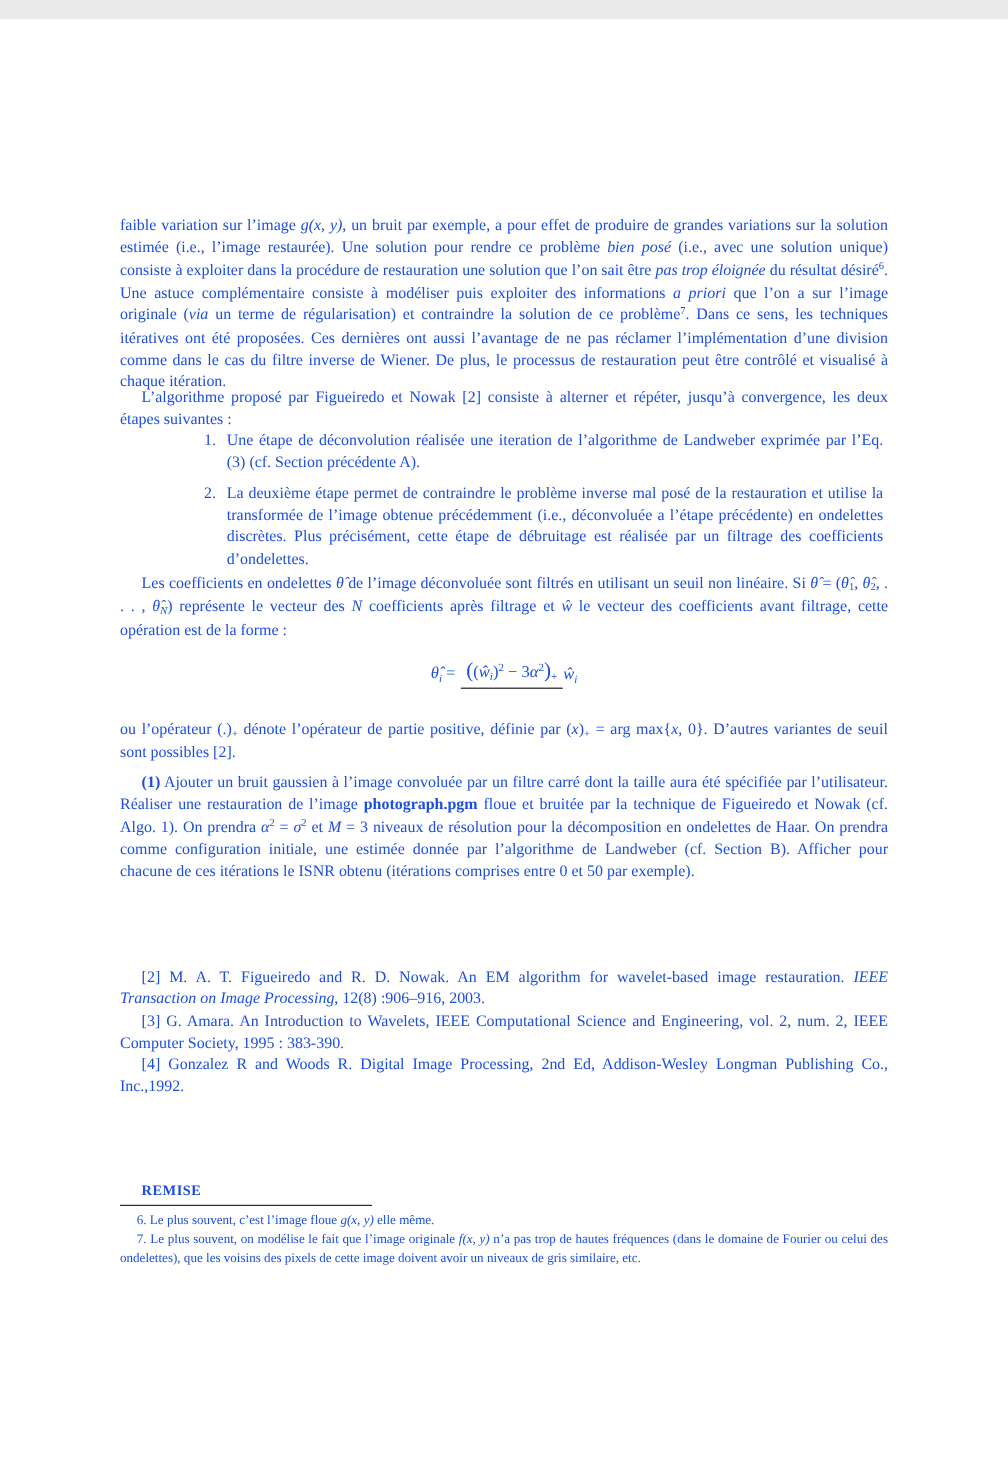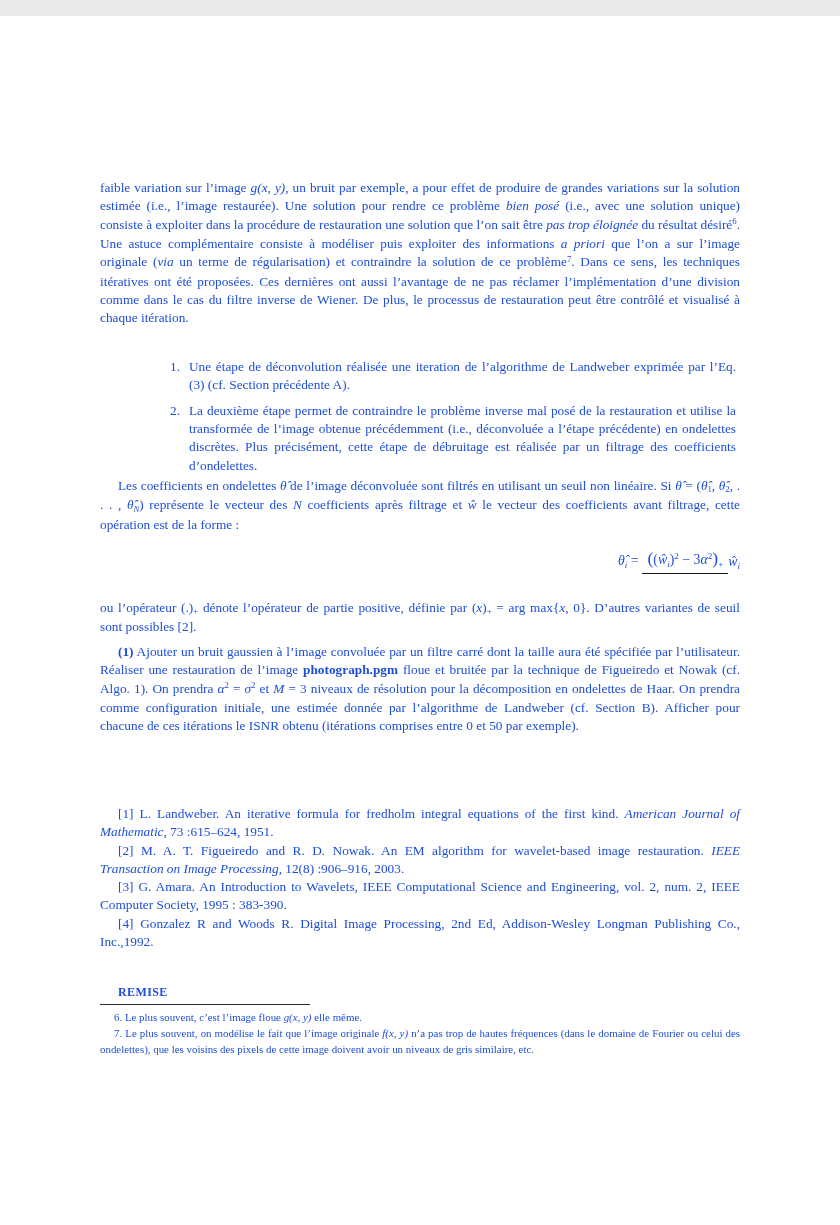--- a/index.html
+++ b/index.html
@@ -22,21 +22,21 @@
 
   
   .enum { position:absolute; left:100px; width:640px; top:342px;
           font-size:13.3px; line-height:18.35px; }
   .enum-item { display:flex; padding-left:70px; margin-bottom:7px; }
   .enum-marker { flex:0 0 19px; }
   .enum-text { flex:1; padding-right:4px; text-align:justify; }
 
   
   .eq { position:absolute; left:100px; width:640px; top:514px; height:62px;
-        display:flex; justify-content:flex-end; align-items:center;
+        display:flex; justify-content:center; align-items:center;
         font-size:13.8px; }
   .eq-lhs { margin-right:4px; }
   .eq-frac { display:inline-flex; flex-direction:row; align-items:center; }
   .eq-num { padding:0 5px 4px; border-bottom:1.2px solid #1c1c1c; }
   .eq-den { padding-top:2px; }
 
   
   .bib-title { position:absolute; left:100px; top:743px;
                padding-left:18px; font-size:25px; font-weight:bold;
                letter-spacing:0.2px; }
@@ -63,20 +63,21 @@
   .seg-sub  { font-size:66%; position:relative; top:0.28em; }
   .seg-subi { font-size:66%; position:relative; top:0.28em; font-style:italic; }
 </style>
 </head>
 <body>
 
 <div class="page">
 
   <p class="block" style="top:163px;"><span class="seg-plain">faible variation sur l’image </span><span class="seg-math">g(x, y)</span><span class="seg-plain">, un bruit par exemple, a pour effet de produire de grandes variations sur la solution estimée (i.e., l’image restaurée). Une solution pour rendre ce problème </span><span class="seg-i">bien posé</span><span class="seg-plain"> (i.e., avec une solution unique) consiste à exploiter dans la procédure de restauration une solution que l’on sait être </span><span class="seg-i">pas trop éloignée</span><span class="seg-plain"> du résultat désiré</span><span class="seg-sup">6</span><span class="seg-plain">. Une astuce complémentaire consiste à modéliser puis exploiter des informations </span><span class="seg-i">a priori</span><span class="seg-plain"> que l’on a sur l’image originale (</span><span class="seg-i">via</span><span class="seg-plain"> un terme de régularisation) et contraindre la solution de ce problème</span><span class="seg-sup">7</span><span class="seg-plain">. Dans ce sens, les techniques itératives ont été proposées. Ces dernières ont aussi l’avantage de ne pas réclamer l’implémentation d’une division comme dans le cas du filtre inverse de Wiener. De plus, le processus de restauration peut être contrôlé et visualisé à chaque itération.</span></p>
 
+  <p class="block indent" style="top:306px;"><span class="seg-plain">L’algorithme proposé par Figueiredo et Nowak [2] consiste à alterner et répéter, jusqu’à convergence, les deux étapes suivantes :</span></p>
 
   <div class="enum">
     <div class="enum-item">
       <span class="enum-marker">1.</span>
       <span class="enum-text"><span class="seg-plain">Une étape de déconvolution réalisée une iteration de l’algorithme de Landweber exprimée par l’Eq. (3) (cf. Section précédente A).</span></span>
     </div>
     <div class="enum-item">
       <span class="enum-marker">2.</span>
       <span class="enum-text"><span class="seg-plain">La deuxième étape permet de contraindre le problème inverse mal posé de la restauration et utilise la transformée de l’image obtenue précédemment (i.e., déconvoluée a l’étape précédente) en ondelettes discrètes. Plus précisément, cette étape de débruitage est réalisée par un filtrage des coefficients d’ondelettes.</span></span>
     </div>
@@ -91,21 +92,20 @@
       <span class="eq-den"><span class="seg-math">ŵ</span><span class="seg-subi">i</span></span>
     </span>
   </div>
 
   <p class="block" style="top:583px;"><span class="seg-plain">ou l’opérateur (.)</span><span class="seg-sub">+</span><span class="seg-plain"> dénote l’opérateur de partie positive, définie par (</span><span class="seg-math">x</span><span class="seg-plain">)</span><span class="seg-sub">+</span><span class="seg-plain"> = arg max{</span><span class="seg-math">x</span><span class="seg-plain">, 0}. D’autres variantes de seuil sont possibles [2].</span></p>
 
   <p class="block indent" style="top:627px;"><span class="seg-b">(1)</span><span class="seg-plain"> Ajouter un bruit gaussien à l’image convoluée par un filtre carré dont la taille aura été spécifiée par l’utilisateur. Réaliser une restauration de l’image </span><span class="seg-b">photograph.pgm</span><span class="seg-plain"> floue et bruitée par la technique de Figueiredo et Nowak (cf. Algo. 1). On prendra </span><span class="seg-math">α</span><span class="seg-sup">2</span><span class="seg-plain"> = </span><span class="seg-math">σ</span><span class="seg-sup">2</span><span class="seg-plain"> et </span><span class="seg-math">M</span><span class="seg-plain"> = 3 niveaux de résolution pour la décomposition en ondelettes de Haar. On prendra comme configuration initiale, une estimée donnée par l’algorithme de Landweber (cf. Section B). Afficher pour chacune de ces itérations le ISNR obtenu (itérations comprises entre 0 et 50 par exemple).</span></p>
 
 
   <div class="bib">
-    <p><span class="seg-plain">[1] L. Landweber. An iterative formula for fredholm integral equations of the first kind. </span><span class="seg-i">American Journal of Mathematic</span><span class="seg-plain">, 73 :615–624, 1951.</span></p>
     <p><span class="seg-plain">[2] M. A. T. Figueiredo and R. D. Nowak. An EM algorithm for wavelet-based image restauration. </span><span class="seg-i">IEEE Transaction on Image Processing</span><span class="seg-plain">, 12(8) :906–916, 2003.</span></p>
     <p><span class="seg-plain">[3] G. Amara. An Introduction to Wavelets, IEEE Computational Science and Engineering, vol. 2, num. 2, IEEE Computer Society, 1995 : 383-390.</span></p>
     <p><span class="seg-plain">[4] Gonzalez R and Woods R. Digital Image Processing, 2nd Ed, Addison-Wesley Longman Publishing Co., Inc.,1992.</span></p>
   </div>
 
   <div class="remise">REMISE</div>
 
   <div class="fn-rule"></div>
 
   <div class="fns">

